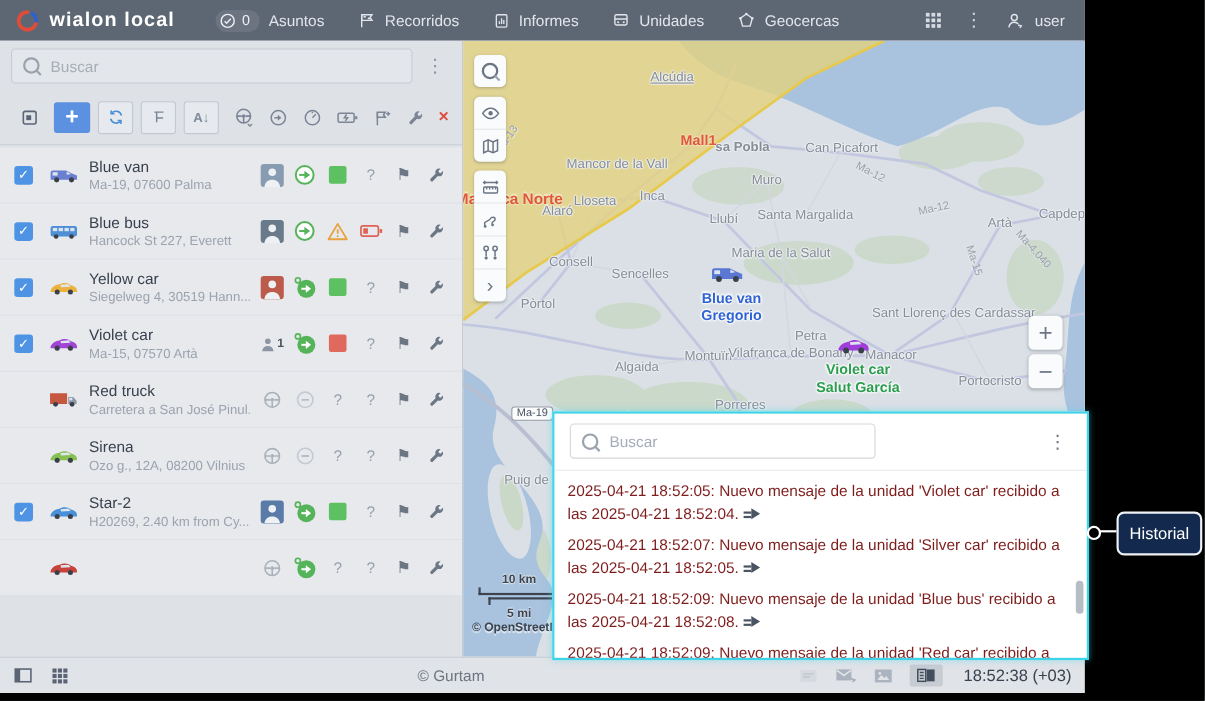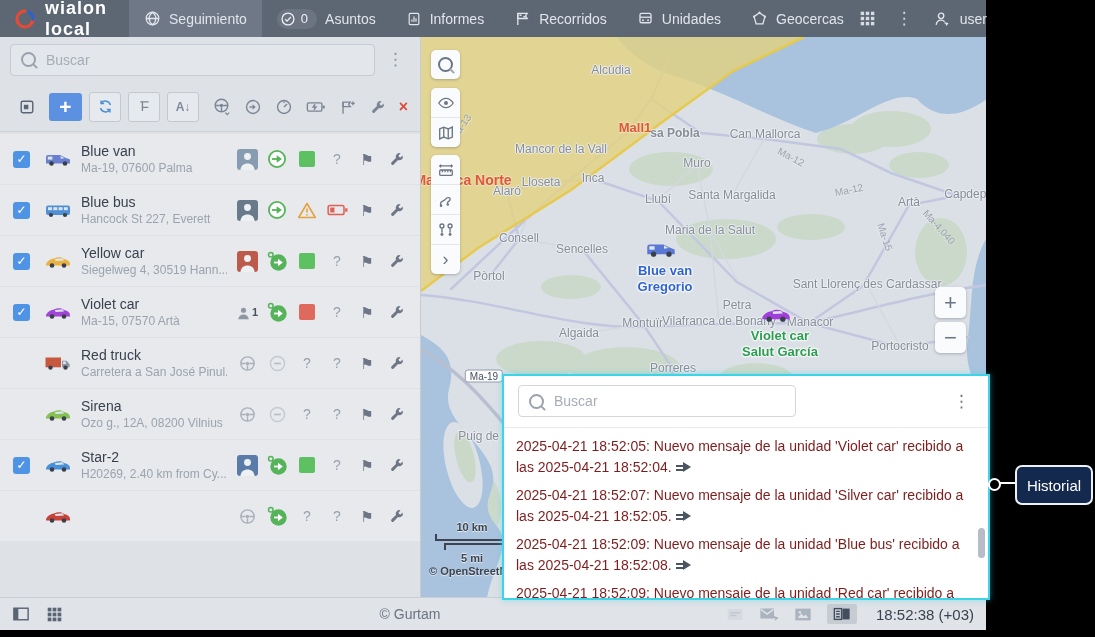--- a/index.html
+++ b/index.html
@@ -124,60 +124,51 @@
     <div class="navbar">
       <div class="logo">
         <span style="display:flex;">
           <svg width="22" height="22" viewBox="0 0 22 22">
               <path d="M11 3 A8 8 0 1 0 19 11" fill="none" stroke="#e04c3a" stroke-width="3.4" stroke-linecap="round"></path>
               <path d="M19 11 A8 8 0 0 0 15.5 4.4" fill="none" stroke="#2f62c9" stroke-width="3.4" stroke-linecap="round"></path>
             </svg>
         </span>
         <span class="logo-text">wialon local</span>
       </div>
-      <div class="tab active">
-        <span style="display:flex;">
-          <svg width="17" height="17" viewBox="0 0 20 20" fill="none" stroke="currentColor" stroke-width="1.5">
-              <circle cx="10" cy="10" r="7.4"></circle>
-              <path d="M2.6 10h14.8M10 2.6c-5.3 4.4-5.3 10.4 0 14.8 5.3-4.4 5.3-10.4 0-14.8z"></path>
-            </svg>
-        </span>
-        <span>Seguimiento</span>
-      </div>
       <div class="tab">
         <span class="badge">
           <span style="display:flex;">
             <svg width="16" height="16" viewBox="0 0 20 20" fill="none" stroke="currentColor" stroke-width="1.6">
                 <circle cx="10" cy="10" r="7.4"></circle>
                 <path d="M6.5 10.4l2.3 2.3 4.7-5.2"></path>
               </svg>
           </span>
           <span>0</span>
         </span>
         <span>Asuntos</span>
       </div>
       <div class="tab">
         <span style="display:flex;">
-          <svg width="16" height="16" viewBox="0 0 20 20" fill="none" stroke="currentColor" stroke-width="1.5">
-              <rect x="4" y="3" width="12" height="14" rx="1.5"></rect>
-              <path d="M7.5 13.5v-3M10 13.5V7M12.5 13.5V9"></path>
-            </svg>
-        </span>
-        <span>Informes</span>
-      </div>
-      <div class="tab">
-        <span style="display:flex;">
           <svg width="17" height="17" viewBox="0 0 20 20" fill="none" stroke="currentColor" stroke-width="1.5">
               <path d="M4.5 17.5V3.5"></path>
               <path d="M4.5 4h11l-2 3 2 3h-11z"></path>
               <rect x="6.5" y="5.2" width="2.4" height="1.8" fill="currentColor" stroke="none"></rect>
               <rect x="11" y="7" width="2.4" height="1.8" fill="currentColor" stroke="none"></rect>
             </svg>
         </span>
         <span>Recorridos</span>
+      </div>
+      <div class="tab">
+        <span style="display:flex;">
+          <svg width="16" height="16" viewBox="0 0 20 20" fill="none" stroke="currentColor" stroke-width="1.5">
+              <rect x="4" y="3" width="12" height="14" rx="1.5"></rect>
+              <path d="M7.5 13.5v-3M10 13.5V7M12.5 13.5V9"></path>
+            </svg>
+        </span>
+        <span>Informes</span>
       </div>
       <div class="tab">
         <span style="display:flex;">
           <svg width="17" height="17" viewBox="0 0 20 20" fill="none" stroke="currentColor" stroke-width="1.5">
               <rect x="3.5" y="4" width="13" height="11" rx="1.8"></rect>
               <path d="M3.5 8.5h13"></path>
               <circle cx="7" cy="12" r="1.1" fill="currentColor" stroke="none"></circle>
               <circle cx="13" cy="12" r="1.1" fill="currentColor" stroke="none"></circle>
             </svg>
         </span>
@@ -739,23 +730,23 @@
           <g fill="none" stroke="#b7bfd1" stroke-width="3.5" stroke-linecap="round">
             <path d="M0 312 C30 330 52 348 92 398"></path>
           </g>
           <ellipse cx="118" cy="410" rx="34" ry="8" fill="#c6cbd4" transform="rotate(-18 118 410)"></ellipse>
 
           <path d="M0 0 L383 0 L312 34 L240 86 L150 153 L57 211 L0 254 Z" fill="#e4d27c" opacity="0.78"></path>
           <path d="M383 0 L312 34 L240 86 L150 153 L57 211 L0 254" fill="none" stroke="#e6c94d" stroke-width="2.5"></path>
         </svg>
 
         <div id="map-labels" style="position:absolute;inset:0;">
-            <span class="place" style="left: 190px; top: 33px;">Alcúdia</span>
+            <span class="place" style="left: 190px; top: 33px; text-decoration: underline;">Alcúdia</span>
             <span class="place" style="left: 254px; top: 96px; font-weight: bold;">sa Pobla</span>
-            <span class="place" style="left: 344px; top: 97px;">Can Mallorca</span>
+            <span class="place" style="left: 344px; top: 97px;">Can Picafort</span>
             <span class="place" style="left: 140px; top: 112px;">Mancor de la Vall</span>
             <span class="place" style="left: 120px; top: 145px;">Lloseta</span>
             <span class="place" style="left: 172px; top: 141px;">Inca</span>
             <span class="place" style="left: 276px; top: 126px;">Muro</span>
             <span class="place" style="left: 237px; top: 162px;">Llubí</span>
             <span class="place" style="left: 311px; top: 158px;">Santa Margalida</span>
             <span class="place" style="left: 488px; top: 165px;">Artà</span>
             <span class="place" style="left: 553px; top: 157px;">Capdepera</span>
             <span class="place" style="left: 289px; top: 193px;">Maria de la Salut</span>
             <span class="place" style="left: 161px; top: 212px;">Sencelles</span>

